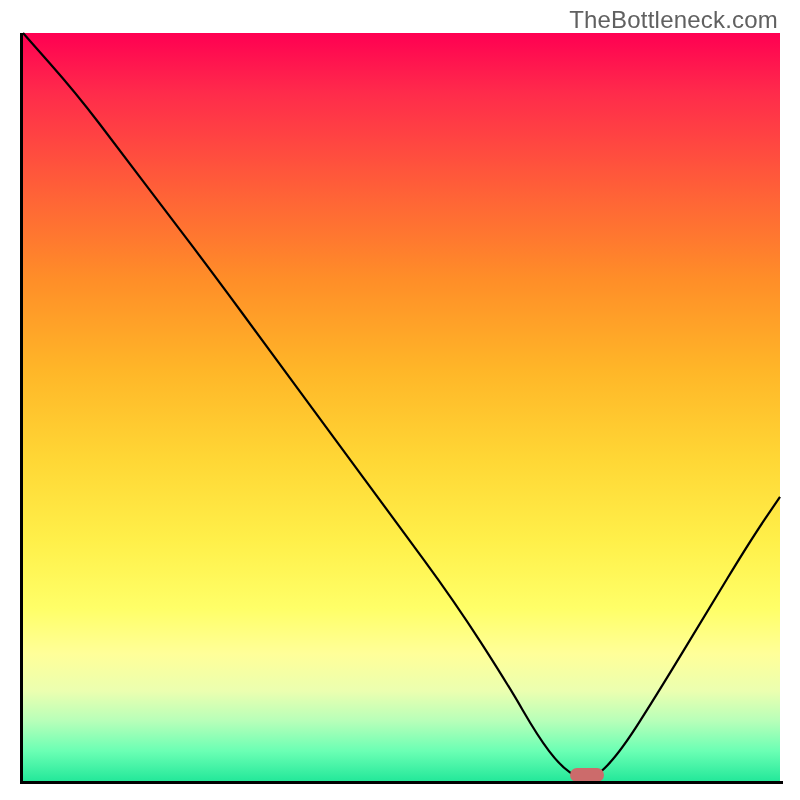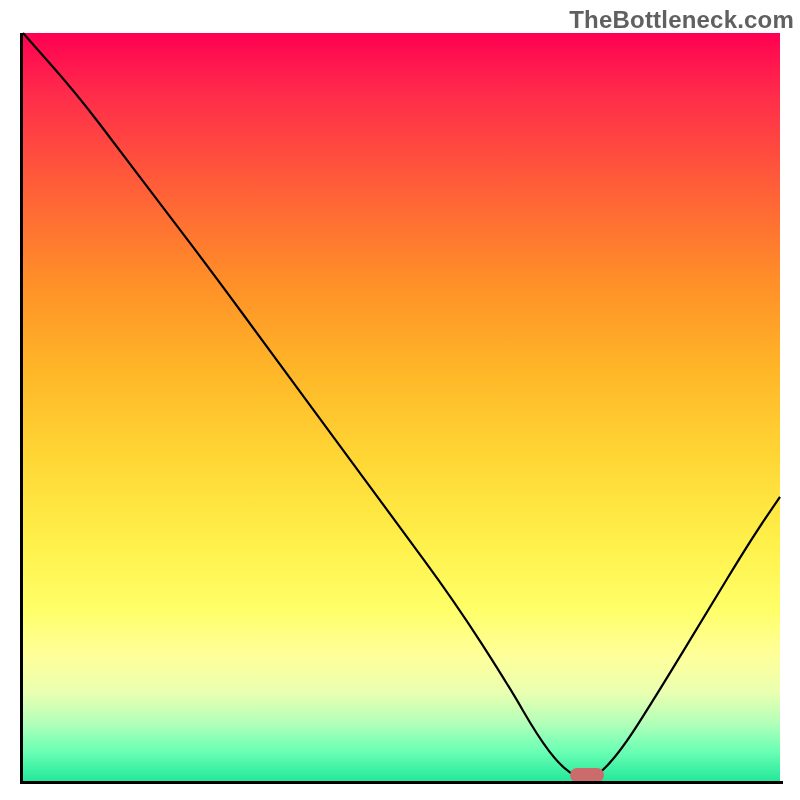--- a/index.html
+++ b/index.html
@@ -71,24 +71,24 @@
   .marker {
     position: absolute;
     width: 34px;
     height: 14px;
     border-radius: 7px;
     background: #cc6b6b;
   }
   .attribution {
     position: absolute;
     top: 6px;
-    right: 6px;
+    right: 22px;
     color: #606060;
     font-size: 24px;
-    font-weight: 700;
+    font-weight: 400;
     letter-spacing: 0.2px;
   }
 </style>
 </head>
 <body>
 
 <div class="figure">
 
   <div class="plot-bg"></div>
 

